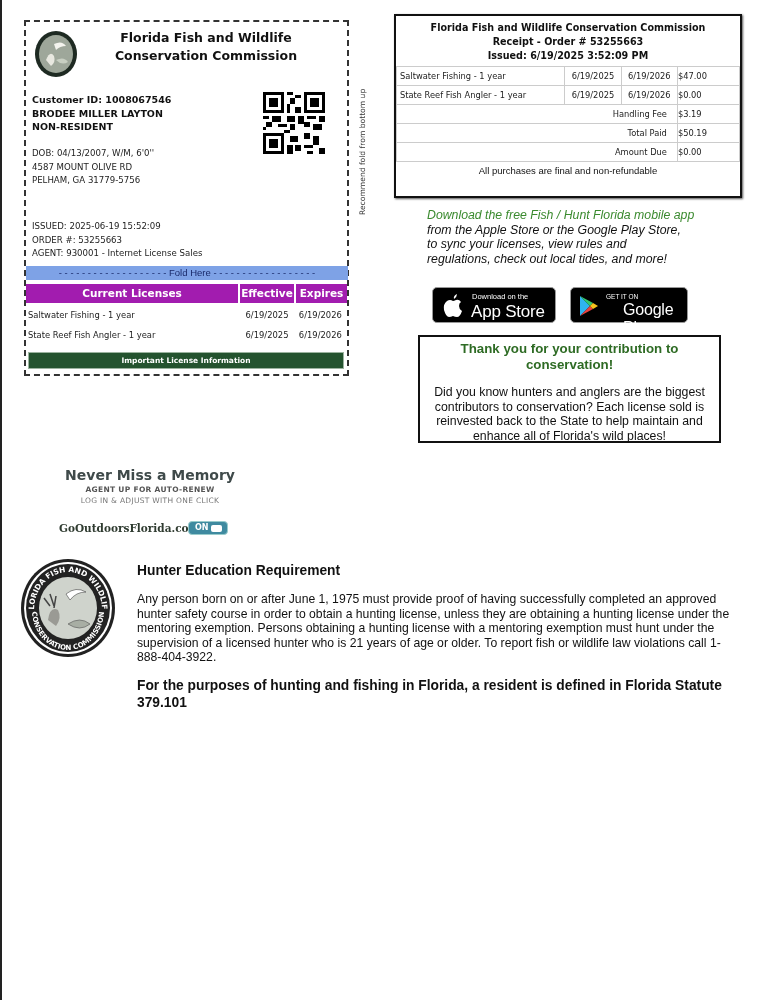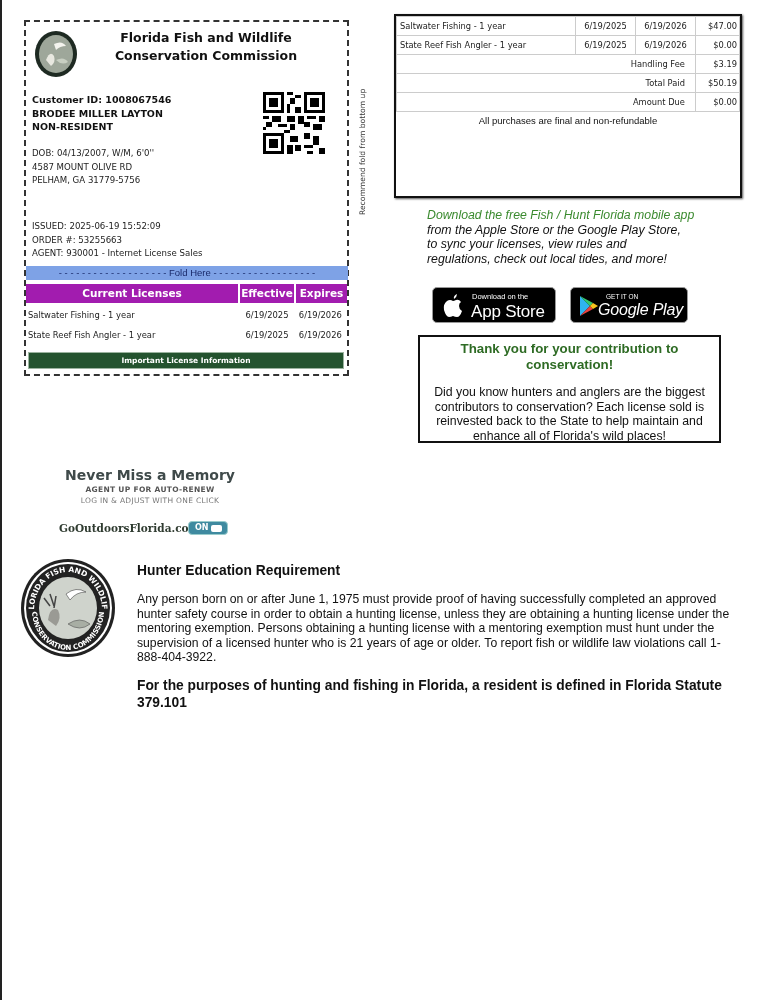--- a/index.html
+++ b/index.html
@@ -33,21 +33,21 @@
 
     
     .receipt { position: absolute; left: 394px; top: 14px; width: 348px; height: 184px; border: 2px solid #111;
       box-shadow: 1px 1px 2px #555; }
     .r-title { text-align: center; font-family: "DejaVu Sans", sans-serif; font-weight: bold; font-size: 9.6px; line-height: 14px; padding-top: 5px; height: 50px; }
     .r-table { width: 100%; border-collapse: collapse; font-family: "DejaVu Sans", sans-serif; }
     .r-table th { font-size: 9.5px; font-weight: bold; height: 18px; border: 1px solid #ccc; }
     .r-table td { font-size: 8.3px; height: 19px; border: 1px solid #ccc; color: #222; }
     .r-table td.l { padding-left: 3px; }
     .r-table td.c { text-align: center; }
-    .r-table td.r { text-align: right; padding-right: 2px; }
+    .r-table td.r { text-align: left; padding-right: 18px; }
     .r-table td.lab { text-align: right; padding-right: 10px; }
     .r-table tr:first-child th { border-top: 1px solid #ccc; }
     .r-footer { font-family: "Liberation Sans", sans-serif; font-size: 9.5px; text-align: center; height: 17px; line-height: 17px; }
 
     
     .promo { position: absolute; left: 427px; top: 208px; width: 290px; font-family: "Liberation Sans", sans-serif; font-style: italic;
       font-size: 12.3px; line-height: 14.6px; color: #111; }
     .promo .green { color: #3a8a2e; }
     .store-btn { position: absolute; top: 287px; height: 36px; background: #000; border-radius: 5px; border: 1px solid #999; color: #fff; }
     .appstore { left: 432px; width: 124px; }
@@ -163,20 +163,25 @@
     <span class="n">State Reef Fish Angler - 1 year</span>
     <span class="e">6/19/2025</span>
     <span class="x">6/19/2026</span>
   </div>
   <div class="important">Important License Information</div>
 </div>
 
 <div class="fold-note">Recommend fold from bottom up</div>
 
 <div class="receipt">
+  <div class="r-title">
+    <div>Florida Fish and Wildlife Conservation Commission</div>
+    <div>Receipt - Order # 53255663</div>
+    <div>Issued: 6/19/2025 3:52:09 PM</div>
+  </div>
   <table class="r-table">
     <tbody>
     <tr>
       <td class="l">Saltwater Fishing - 1 year</td>
       <td class="c">6/19/2025</td>
       <td class="c">6/19/2026</td>
       <td class="r">$47.00</td>
     </tr>
     <tr>
       <td class="l">State Reef Fish Angler - 1 year</td>
@@ -214,21 +219,21 @@
   <span class="big" style="left:38px;top:14px;font-size:17px;">App Store</span>
 </div>
 <div class="store-btn gplay">
   <svg style="position:absolute;left:8px;top:7px;" width="20" height="22" viewBox="0 0 20 22">
     <path d="M1 1 L11 11 L1 21 z" fill="#2fb4f0"></path>
     <path d="M1 1 L14 8 L11 11 z" fill="#33c76c"></path>
     <path d="M1 21 L14 14 L11 11 z" fill="#e9413e"></path>
     <path d="M14 8 L19 11 L14 14 L11 11 z" fill="#f7c21c"></path>
   </svg>
   <span class="small" style="left:35px;top:5px;font-size:6.5px;">GET IT ON</span>
-  <span class="big" style="left:27px;top:13px;font-style:italic;">Google Play</span>
+  <span class="big" style="left:52px;top:13px;">Google Play</span>
 </div>
 
 <div class="thanks">
   <div class="t">Thank you for your contribution to conservation!</div>
   <div class="b">Did you know hunters and anglers are the biggest contributors to conservation? Each license sold is reinvested back to the State to help maintain and enhance all of Florida's wild places!</div>
 </div>
 
 <div class="renew">
   <div class="h">Never Miss a Memory</div>
   <div class="s1">AGENT UP FOR AUTO-RENEW</div>

